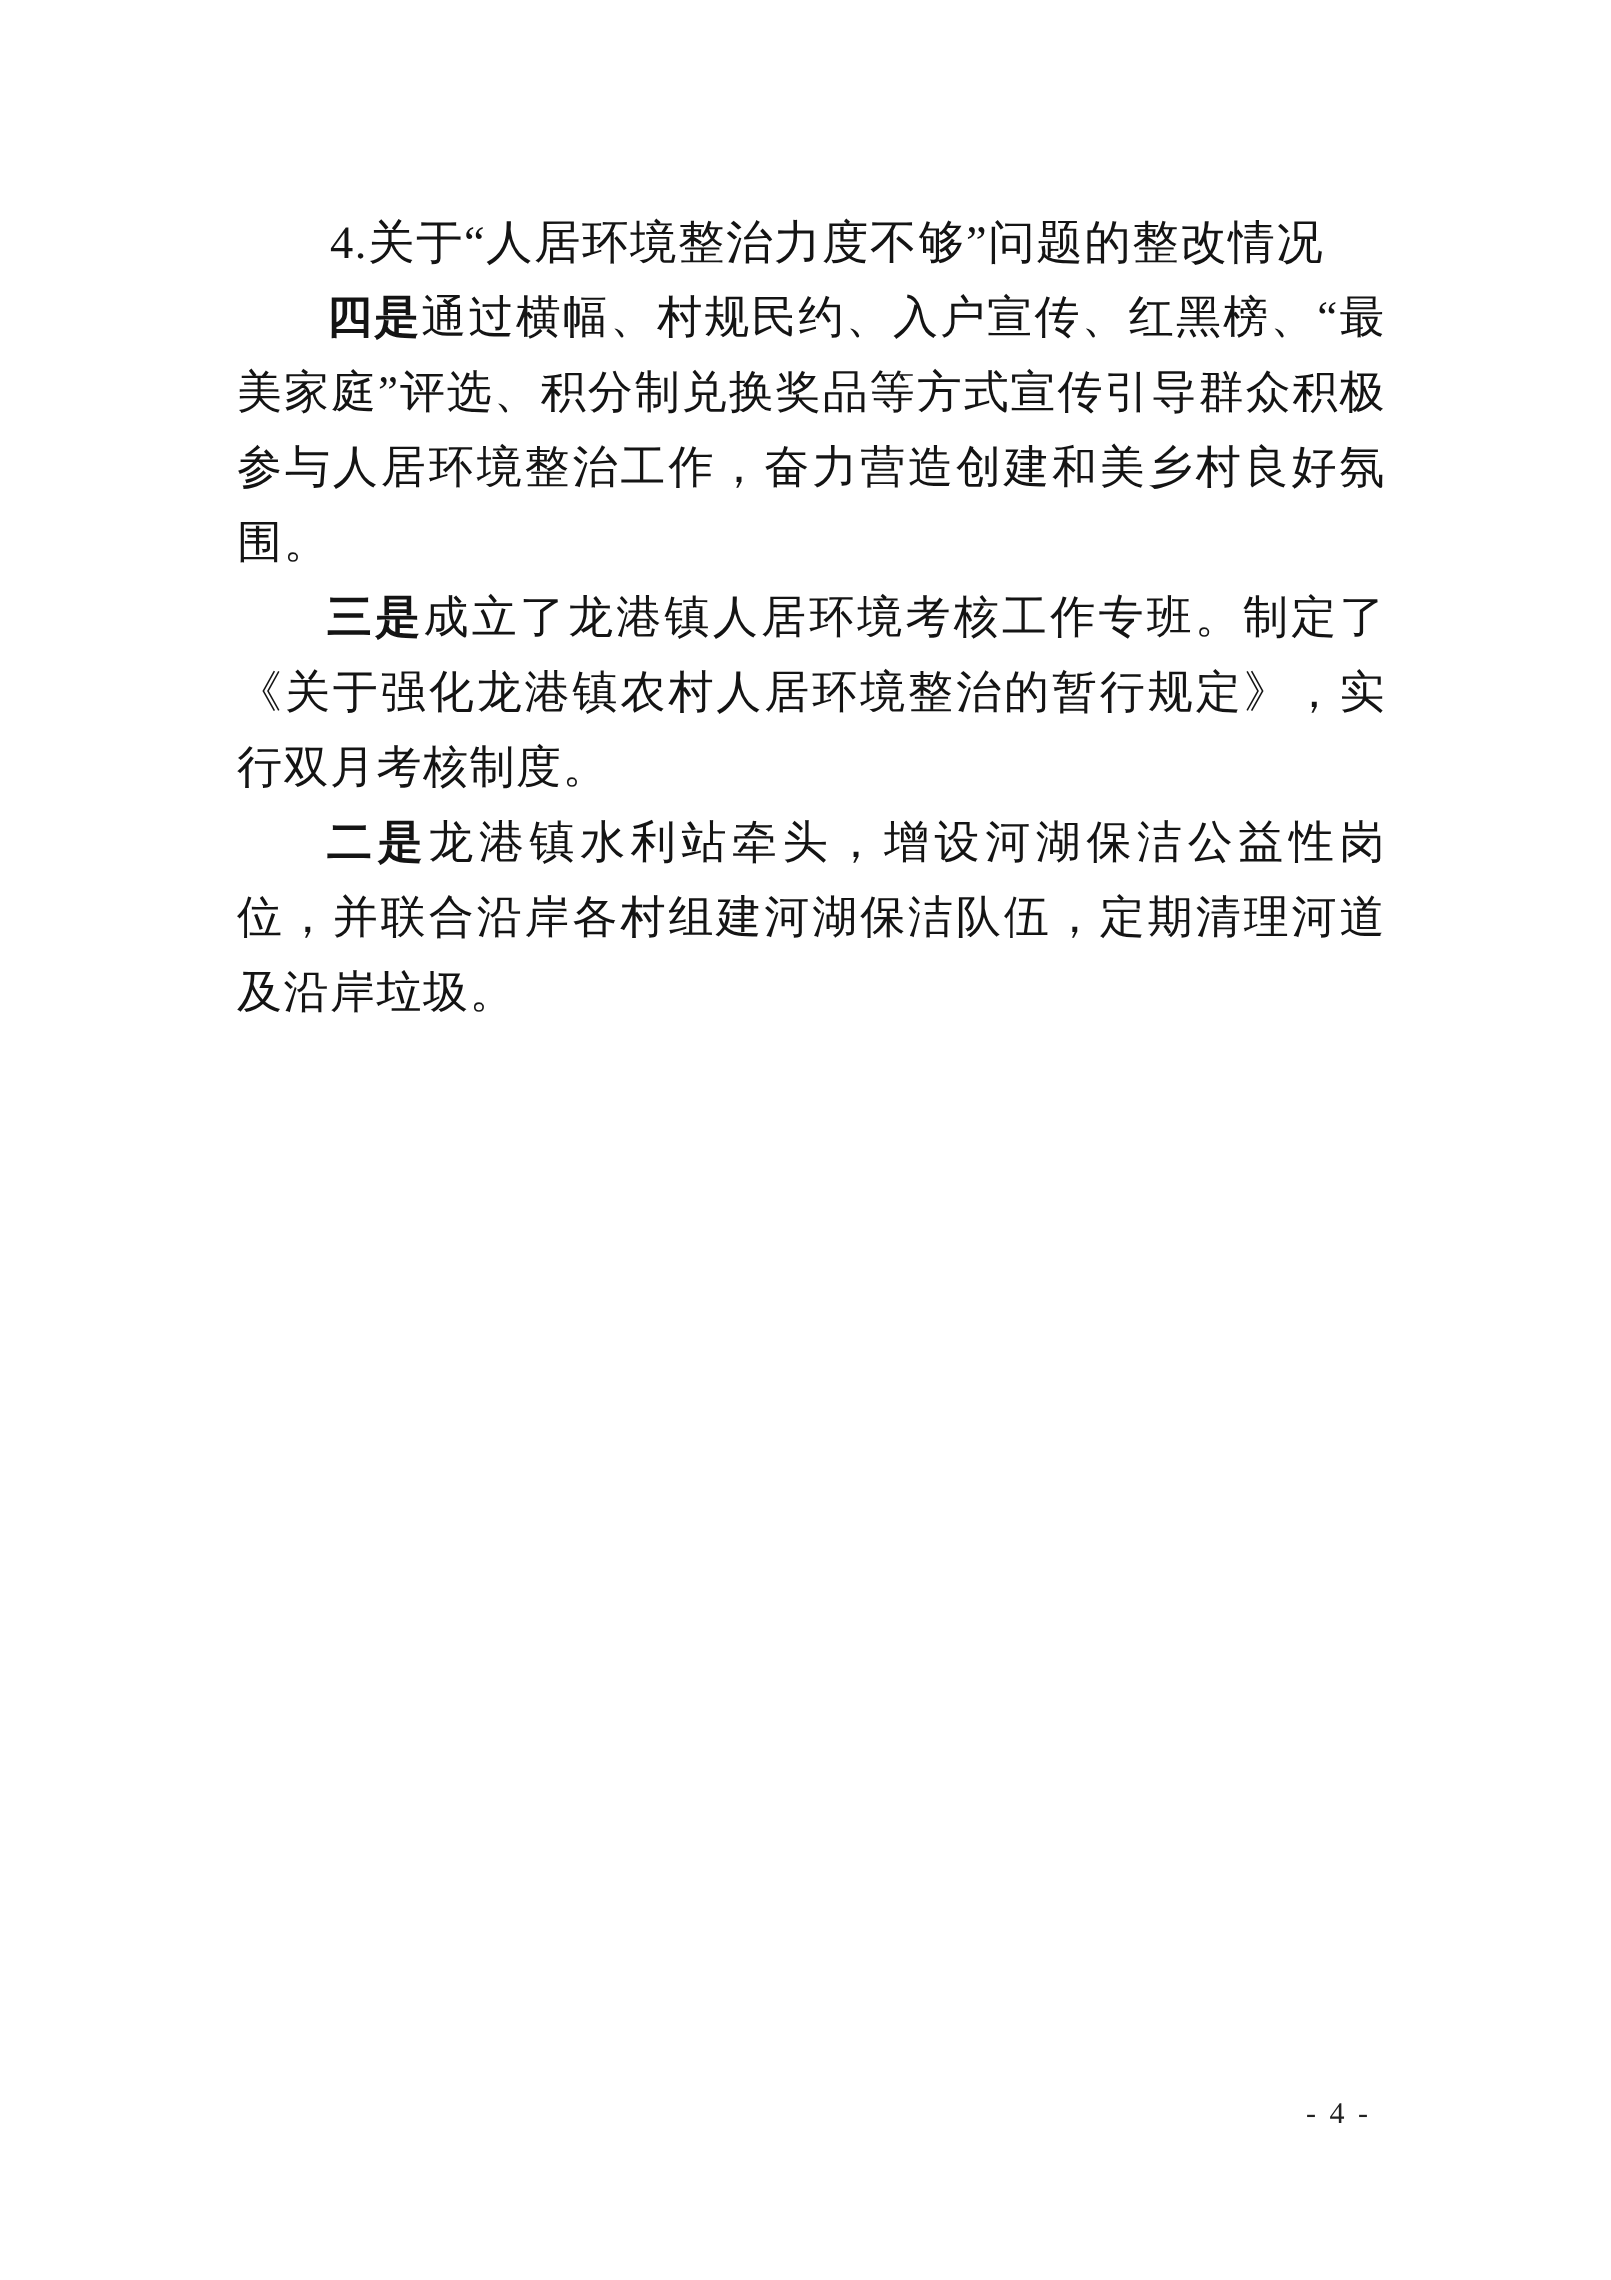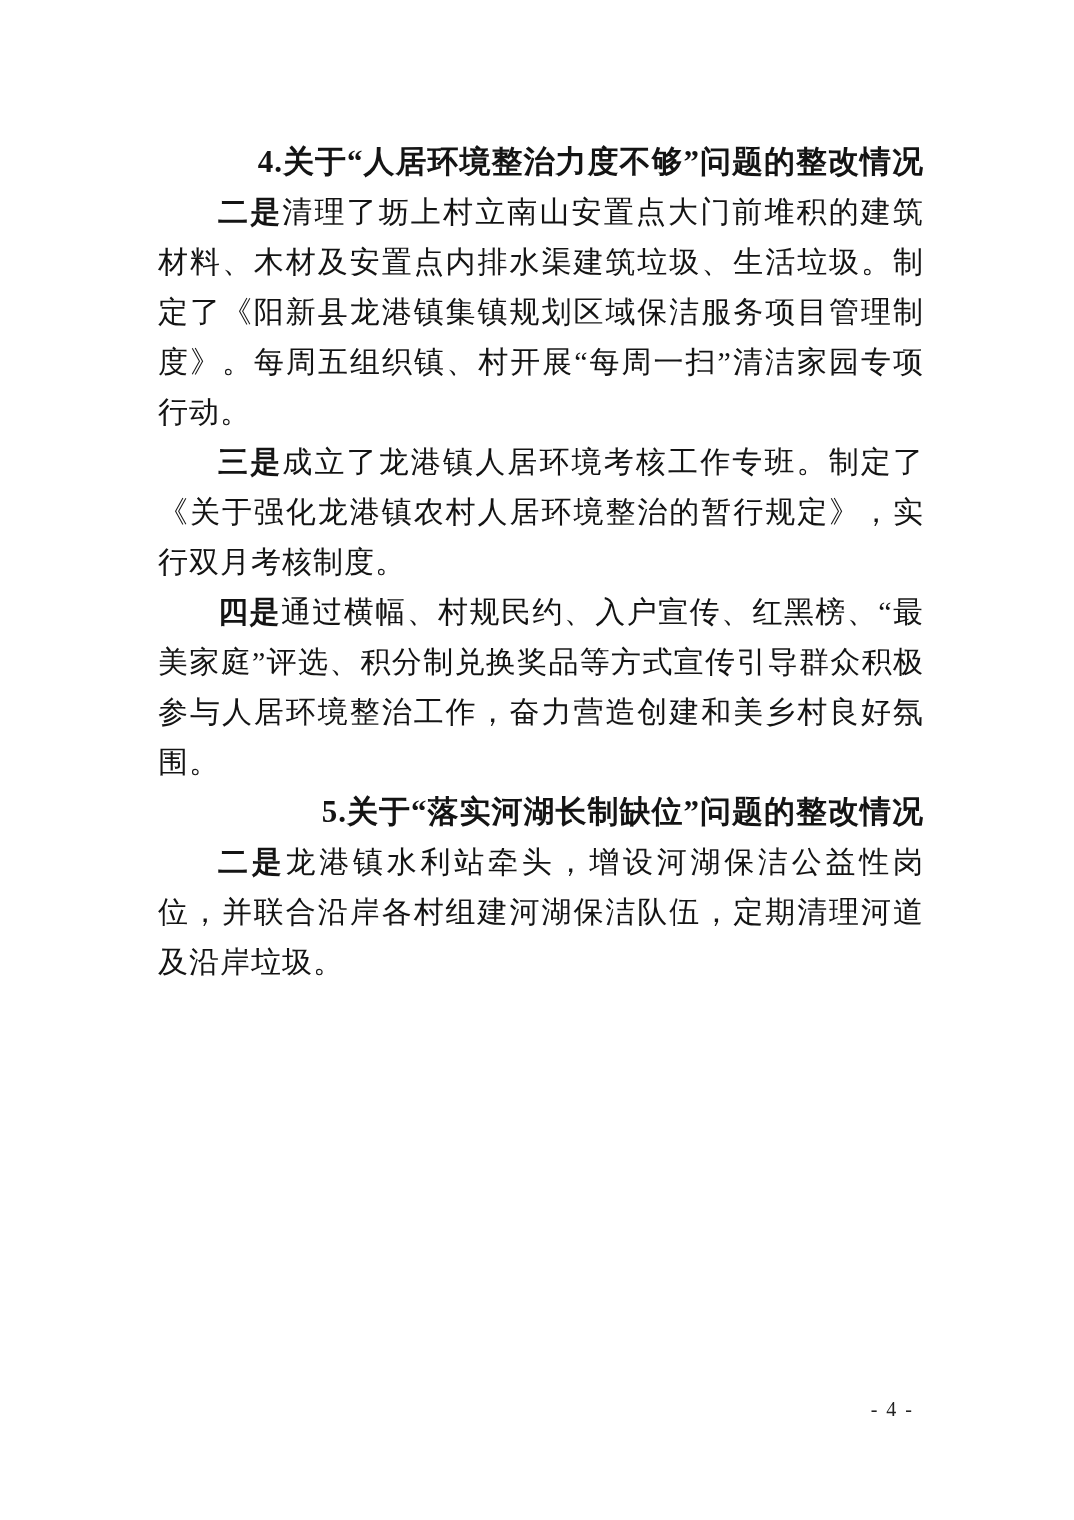--- a/index.html
+++ b/index.html
@@ -19,25 +19,24 @@
   .content {
     position: absolute;
     left: 158px;
     top: 137px;
     width: 766px;
   }
   .content h3 {
     margin: 0;
     font-size: 31px;
     line-height: 50px;
-    font-weight: bold;
+    font-weight: normal;
     text-indent: 2em;
     letter-spacing: 1px;
     white-space: nowrap;
-    text-align: right;
   }
   .content p {
     margin: 0;
     font-size: 30px;
     line-height: 50px;
     font-weight: normal;
     text-indent: 2em;
     text-align: justify;
     text-justify: inter-character;
     letter-spacing: 1px;
@@ -56,26 +55,24 @@
   }
 </style>
 </head>
 <body>
 
 <div class="page">
   <div class="content">
 
     <section>
       <h3>4.关于“人居环境整治力度不够”问题的整改情况</h3>
-      <p><span class="lead">二是</span><span>清理了坜上村立南山安置点大门前堆积的建筑材料、木材及安置点内排水渠建筑垃圾、生活垃圾。制定了《阳新县龙港镇集镇规划区域保洁服务项目管理制度》。每周五组织镇、村开展“每周一扫”清洁家园专项行动。</span></p>
+      <p><span class="lead">四是</span><span>通过横幅、村规民约、入户宣传、红黑榜、“最美家庭”评选、积分制兑换奖品等方式宣传引导群众积极参与人居环境整治工作，奋力营造创建和美乡村良好氛围。</span></p>
       <p><span class="lead">三是</span><span>成立了龙港镇人居环境考核工作专班。制定了《关于强化龙港镇农村人居环境整治的暂行规定》，实行双月考核制度。</span></p>
-      <p><span class="lead">四是</span><span>通过横幅、村规民约、入户宣传、红黑榜、“最美家庭”评选、积分制兑换奖品等方式宣传引导群众积极参与人居环境整治工作，奋力营造创建和美乡村良好氛围。</span></p>
     </section>
 
     <section>
-      <h3>5.关于“落实河湖长制缺位”问题的整改情况</h3>
       <p><span class="lead">二是</span><span>龙港镇水利站牵头，增设河湖保洁公益性岗位，并联合沿岸各村组建河湖保洁队伍，定期清理河道及沿岸垃圾。</span></p>
     </section>
 
   </div>
 
   <div class="page-number">- 4 -</div>
 </div>
 
 </body></html>

